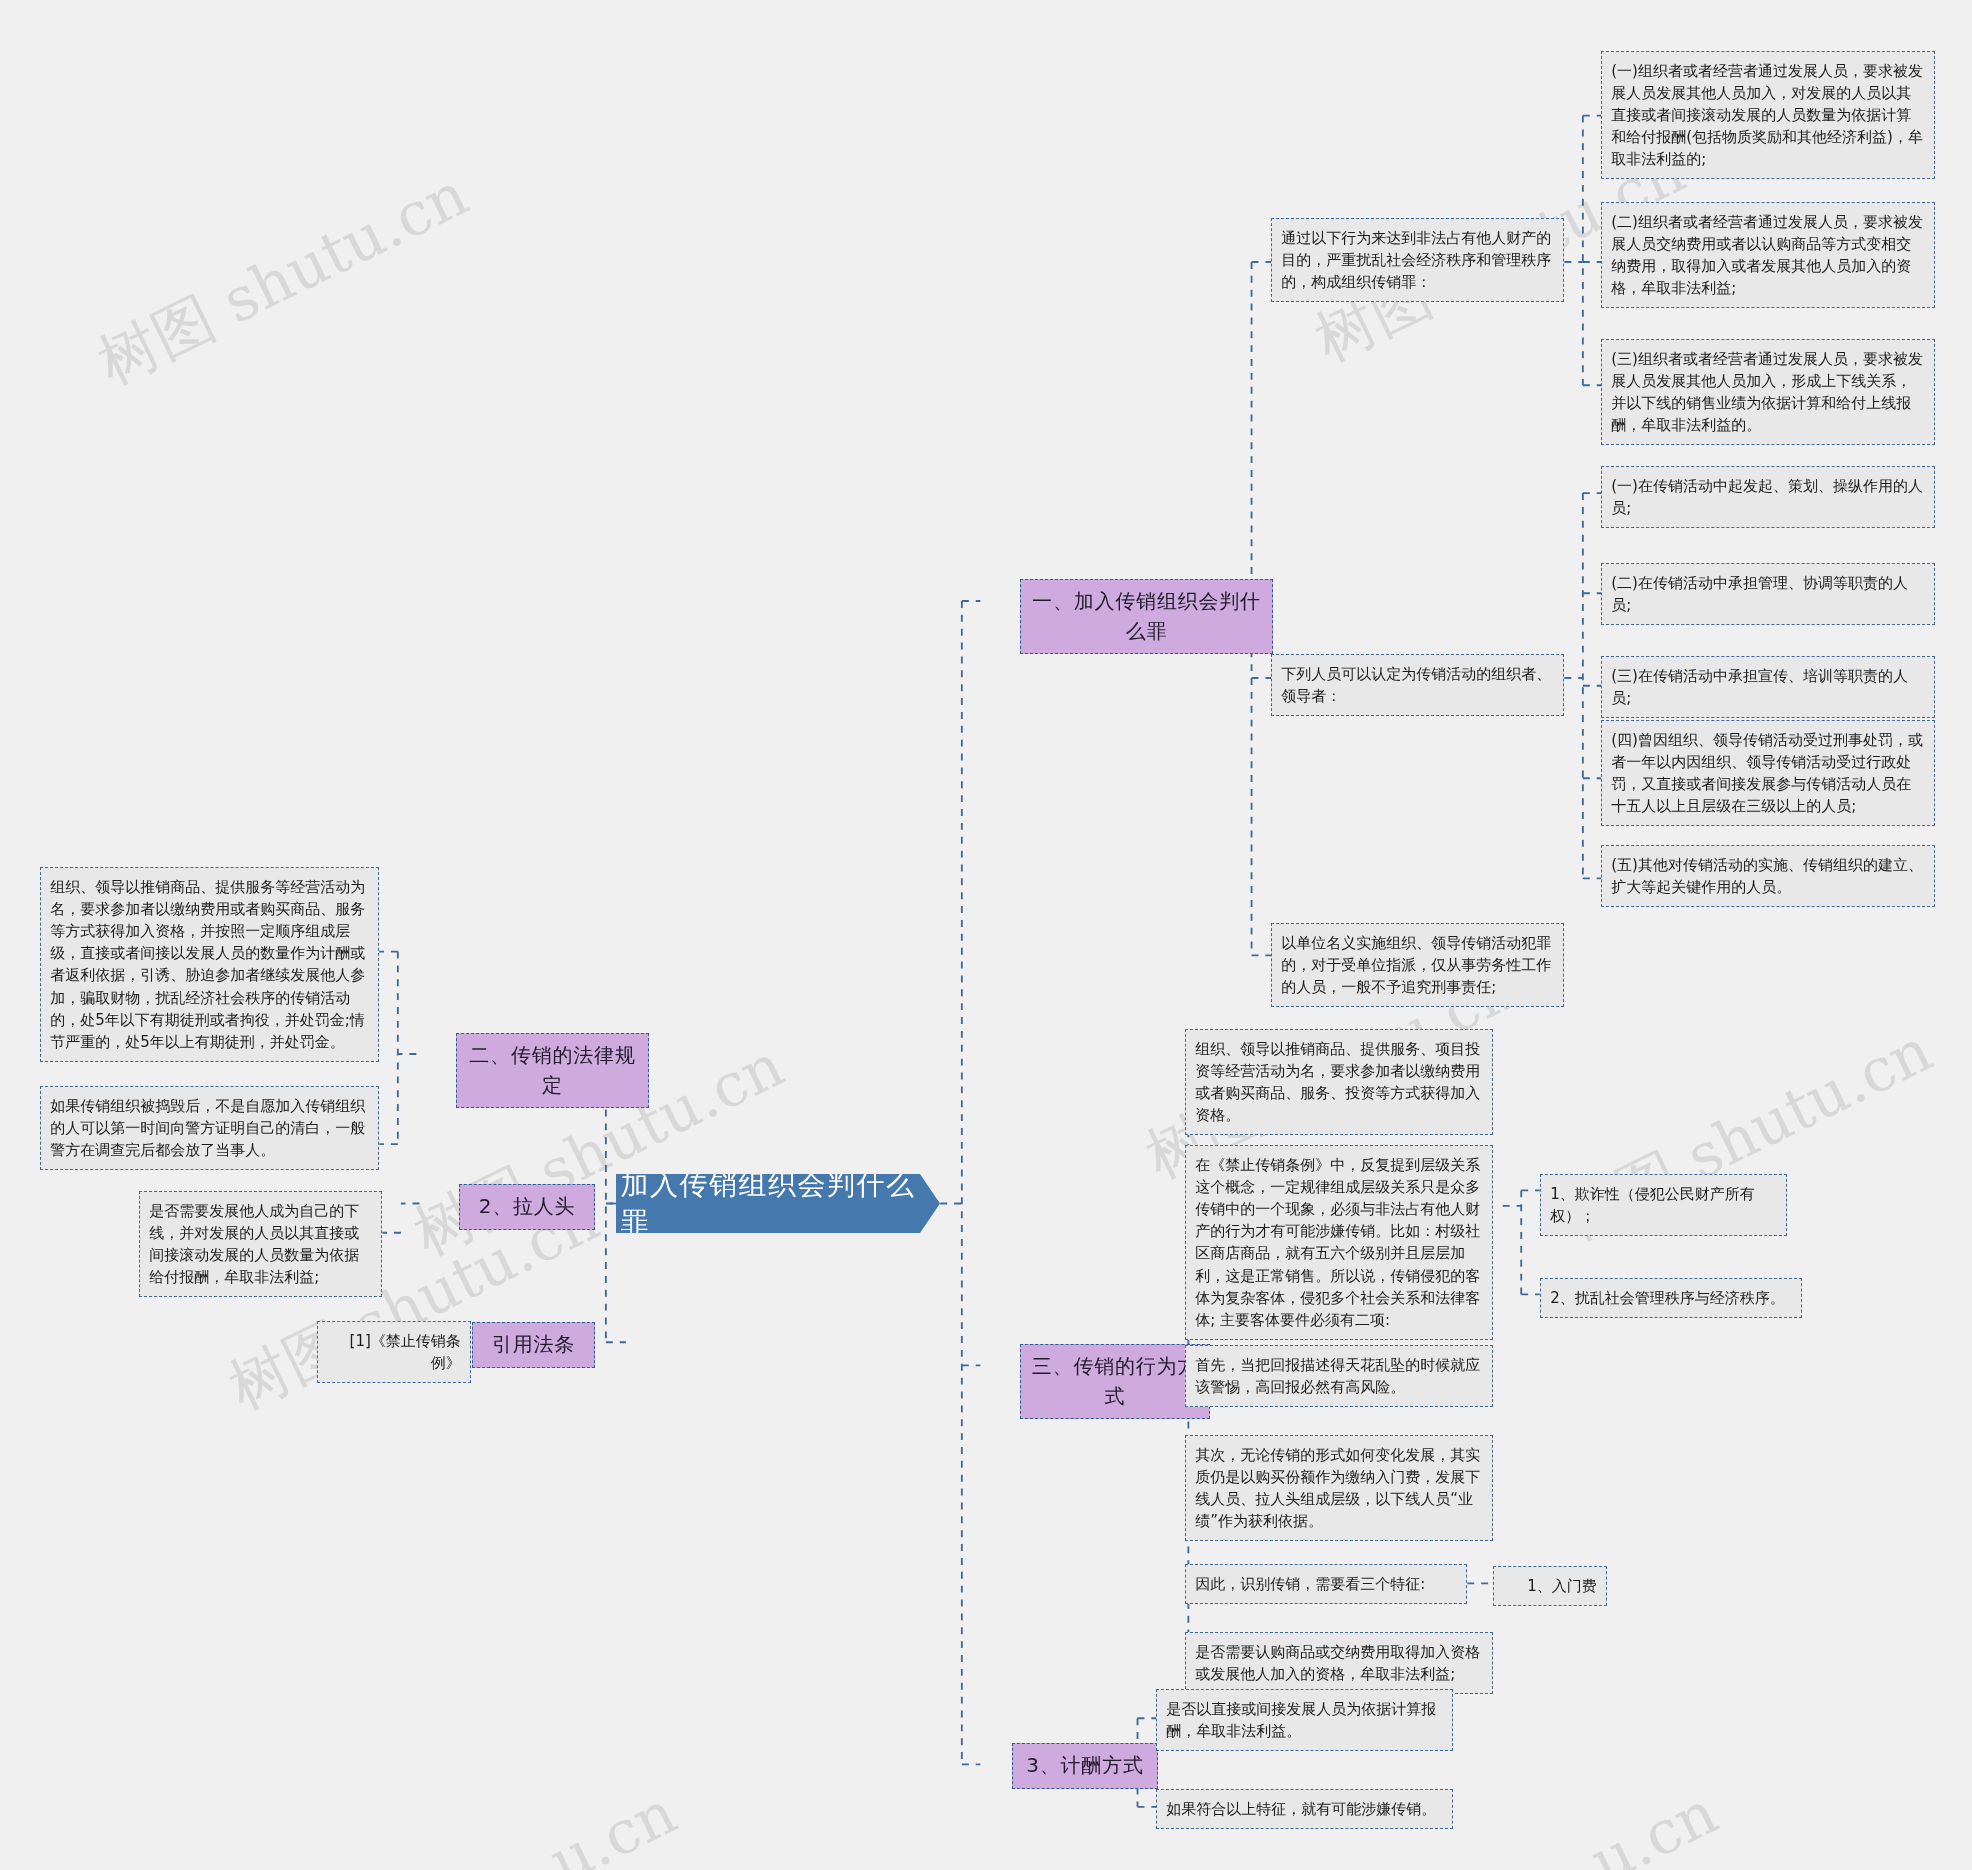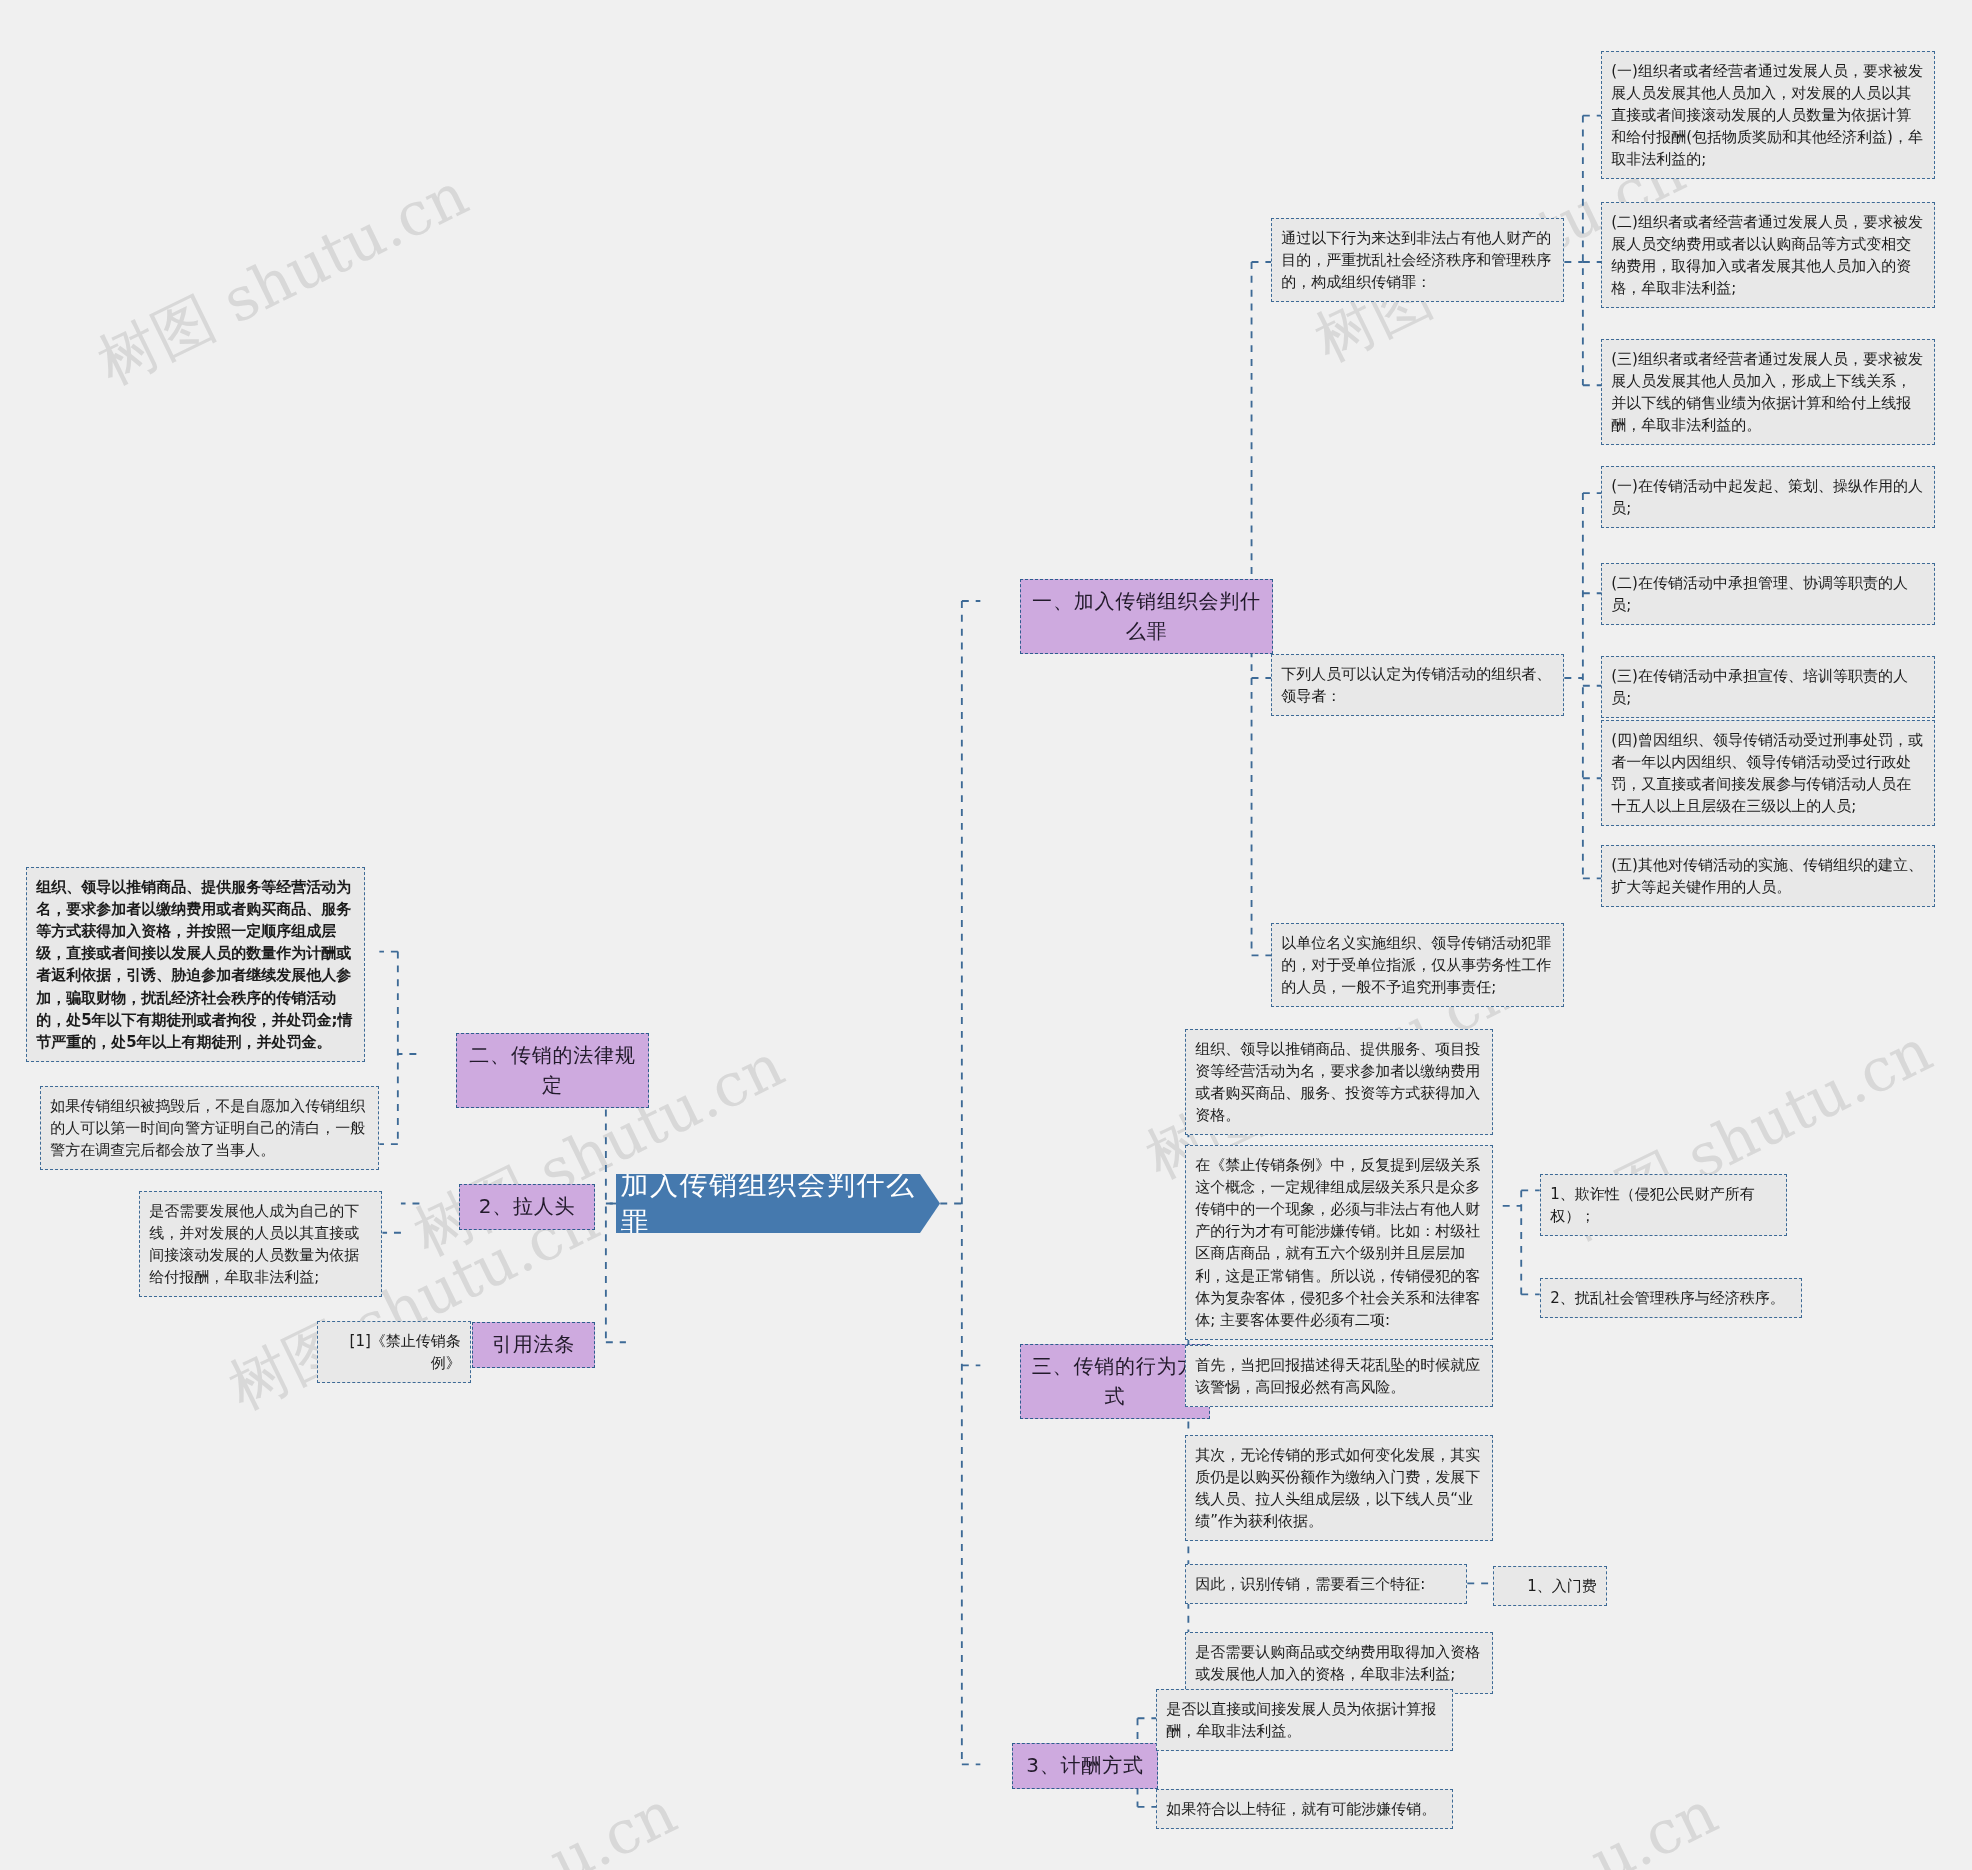--- a/index.html
+++ b/index.html
@@ -175,21 +175,21 @@
   <div class="node branch" style="left:416px;top:1033px;width:193px;">
     <span>二、传销的法律规定</span>
   </div>
   <div class="node branch" style="left:419px;top:1184px;width:136px;">
     <span>2、拉人头</span>
   </div>
   <div class="node branch" style="left:432px;top:1322px;width:123px;">
     <span>引用法条</span>
   </div>
 
-  <div class="node leaf" style="left:26px;top:867px;width:339px;font-weight:bold;">
+  <div class="node leaf" style="left:40px;top:867px;width:339px;">
     <span>组织、领导以推销商品、提供服务等经营活动为名，要求参加者以缴纳费用或者购买商品、服务等方式获得加入资格，并按照一定顺序组成层级，直接或者间接以发展人员的数量作为计酬或者返利依据，引诱、胁迫参加者继续发展他人参加，骗取财物，扰乱经济社会秩序的传销活动的，处5年以下有期徒刑或者拘役，并处罚金;情节严重的，处5年以上有期徒刑，并处罚金。</span>
   </div>
   <div class="node leaf" style="left:40px;top:1086px;width:339px;">
     <span>如果传销组织被捣毁后，不是自愿加入传销组织的人可以第一时间向警方证明自己的清白，一般警方在调查完后都会放了当事人。</span>
   </div>
   <div class="node leaf" style="left:139px;top:1191px;width:243px;">
     <span>是否需要发展他人成为自己的下线，并对发展的人员以其直接或间接滚动发展的人员数量为依据给付报酬，牟取非法利益;</span>
   </div>
   <div class="node leaf" style="left:317px;top:1321px;width:154px;text-align:right;">
     <span>[1]《禁止传销条例》</span>

